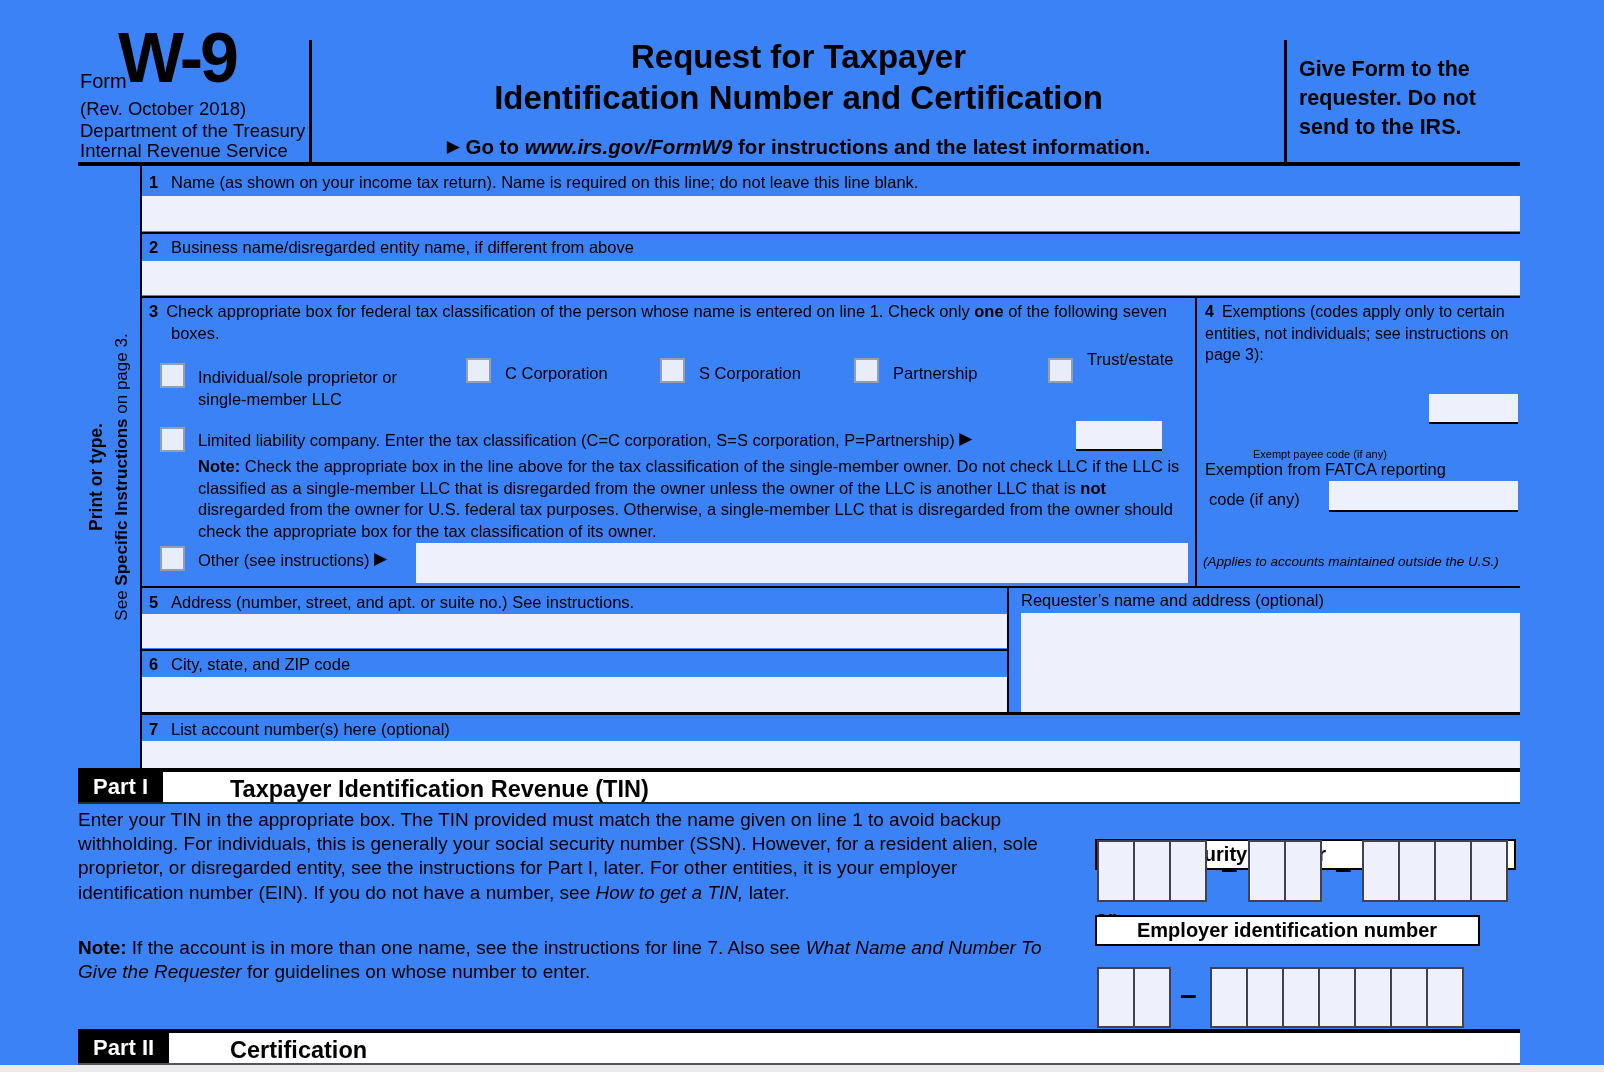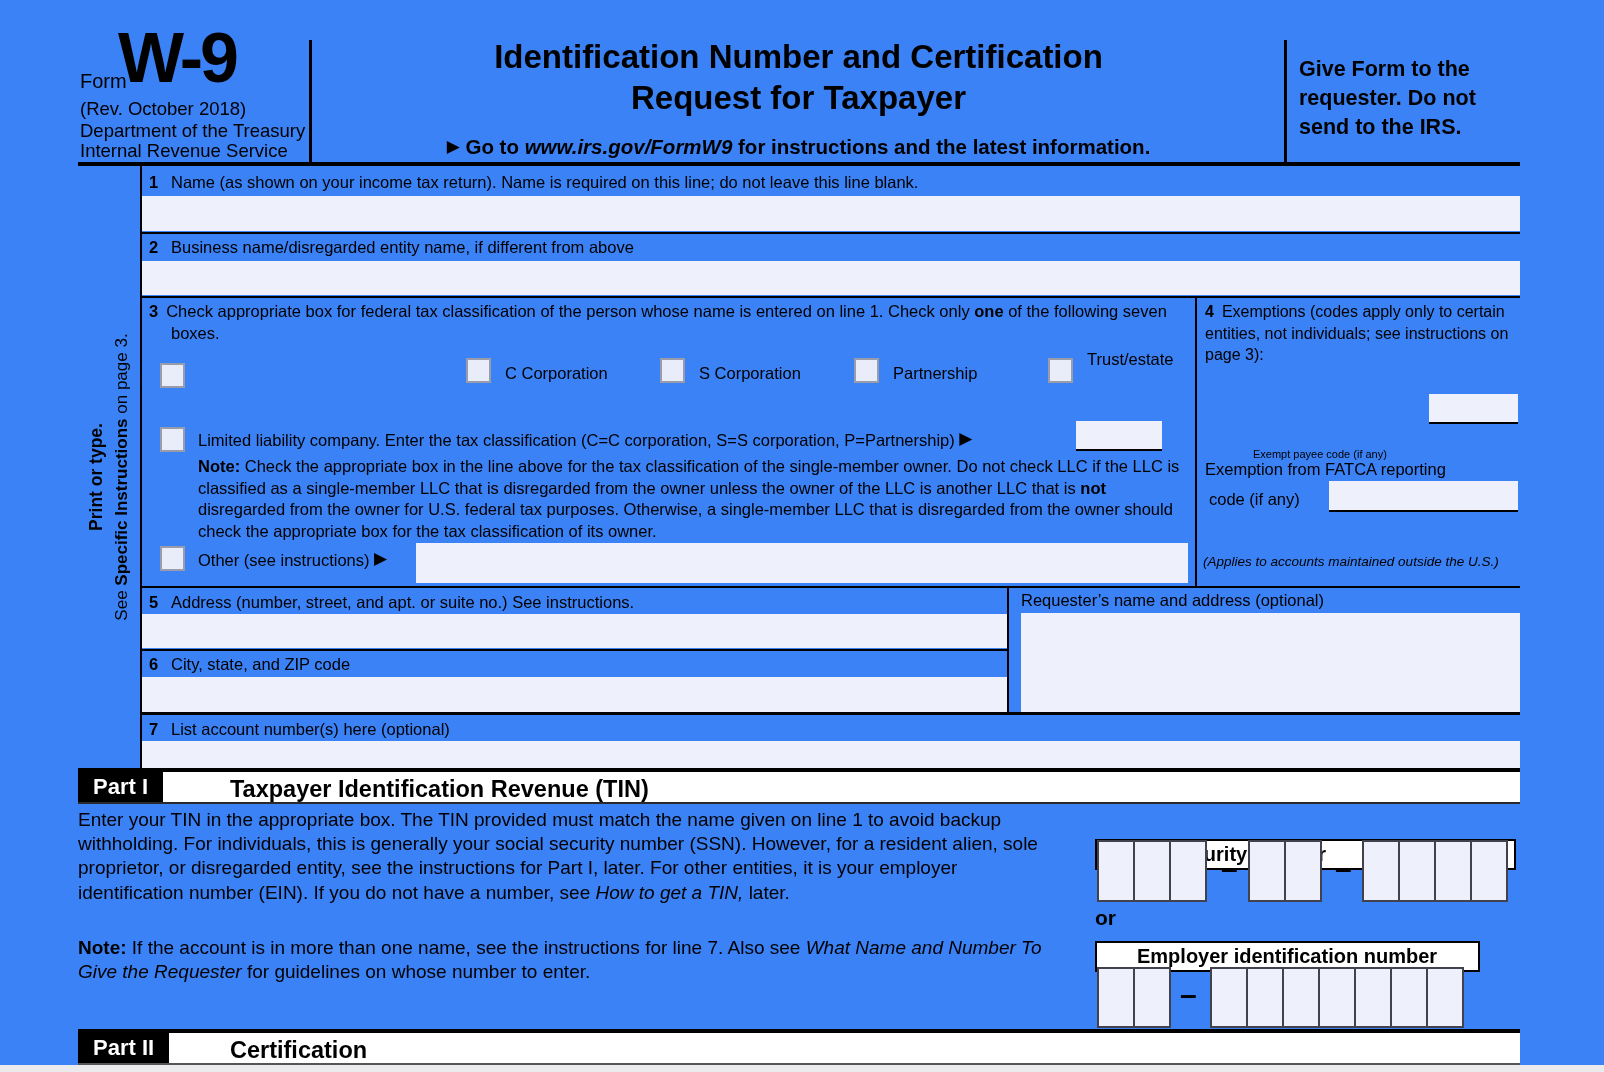--- a/index.html
+++ b/index.html
@@ -53,22 +53,22 @@
 
   <div class="formword">Form</div>
   <div class="w9">W-9</div>
   <div class="hmeta" style="top:98px;">(Rev. October 2018)</div>
   <div class="hmeta" style="top:120px;">Department of the Treasury</div>
   <div class="hmeta" style="top:140px;">Internal Revenue Service</div>
 
   <div class="vline" style="left:309px; top:40px; width:2.5px; height:123px;"></div>
 
   <div class="title">
+    <div>Request for Taxpayer</div>
     <div>Identification Number and Certification</div>
-    <div>Request for Taxpayer</div>
   </div>
   <div class="subtitle"><span class="arrow">▶</span> <span>Go to </span><span class="it">www.irs.gov/FormW9</span><span> for instructions and the latest information.</span></div>
 
   <div class="vline" style="left:1284px; top:40px; width:2.5px; height:123px;"></div>
   <div class="give pre">Give Form to the
 requester. Do not
 send to the IRS.</div>
 
   <div class="hline" style="left:78px; top:162px; width:1442px; height:4px;"></div>
 
@@ -85,20 +85,22 @@
   <div class="hline" style="left:140px; top:232px; width:1380px; height:2px;"></div>
 
   <div class="lbl num" style="left:149px; top:237px;">2</div>
   <div class="lbl" style="left:171px; top:237px;">Business name/disregarded entity name, if different from above</div>
   <div class="field" style="left:142px; top:261px; width:1378px; height:34px;"></div>
   <div class="hline" style="left:140px; top:296px; width:1380px; height:2px;"></div>
 
   <div class="lbl wrap" style="left:149px; top:301px; width:1030px; padding-left:22px; text-indent:-22px; line-height:21.5px;"><b class="num">3</b><span>Check appropriate box for federal tax classification of the person whose name is entered on line 1. Check only </span><b>one</b><span> of the following seven boxes.</span></div>
 
   <div class="cb" style="left:160px; top:363px;"></div>
+  <div class="lbl pre" style="left:198px; top:366px; line-height:22px;">Individual/sole proprietor or
+single-member LLC</div>
   <div class="cb" style="left:466px; top:358px;"></div>
   <div class="lbl" style="left:505px; top:363px;">C Corporation</div>
   <div class="cb" style="left:660px; top:358px;"></div>
   <div class="lbl" style="left:699px; top:363px;">S Corporation</div>
   <div class="cb" style="left:854px; top:358px;"></div>
   <div class="lbl" style="left:893px; top:363px;">Partnership</div>
   <div class="cb" style="left:1048px; top:358px;"></div>
   <div class="lbl" style="left:1087px; top:349px;">Trust/estate</div>
 
   <div class="cb" style="left:160px; top:427px;"></div>
@@ -162,21 +164,21 @@
   <div class="dash" style="left:1335px; top:852px;">–</div>
   <div class="cells" style="left:1362px; top:840px;">
     <div class="cell"></div>
     <div class="cell"></div>
     <div class="cell"></div>
     <div class="cell"></div>
   </div>
 
   <div class="orword">or</div>
 
-  <div class="tin-head" style="left:1095px; top:908px; width:385px;padding-left:40px;">Employer identification number</div>
+  <div class="tin-head" style="left:1095px; top:882px; width:385px;padding-left:40px;">Employer identification number</div>
   <div class="cells" style="left:1097px; top:967px;">
     <div class="cell short"></div>
     <div class="cell short"></div>
   </div>
   <div class="dash" style="left:1180px; top:978px;">–</div>
   <div class="cells" style="left:1210px; top:967px;">
     <div class="cell short"></div>
     <div class="cell short"></div>
     <div class="cell short"></div>
     <div class="cell short"></div>

